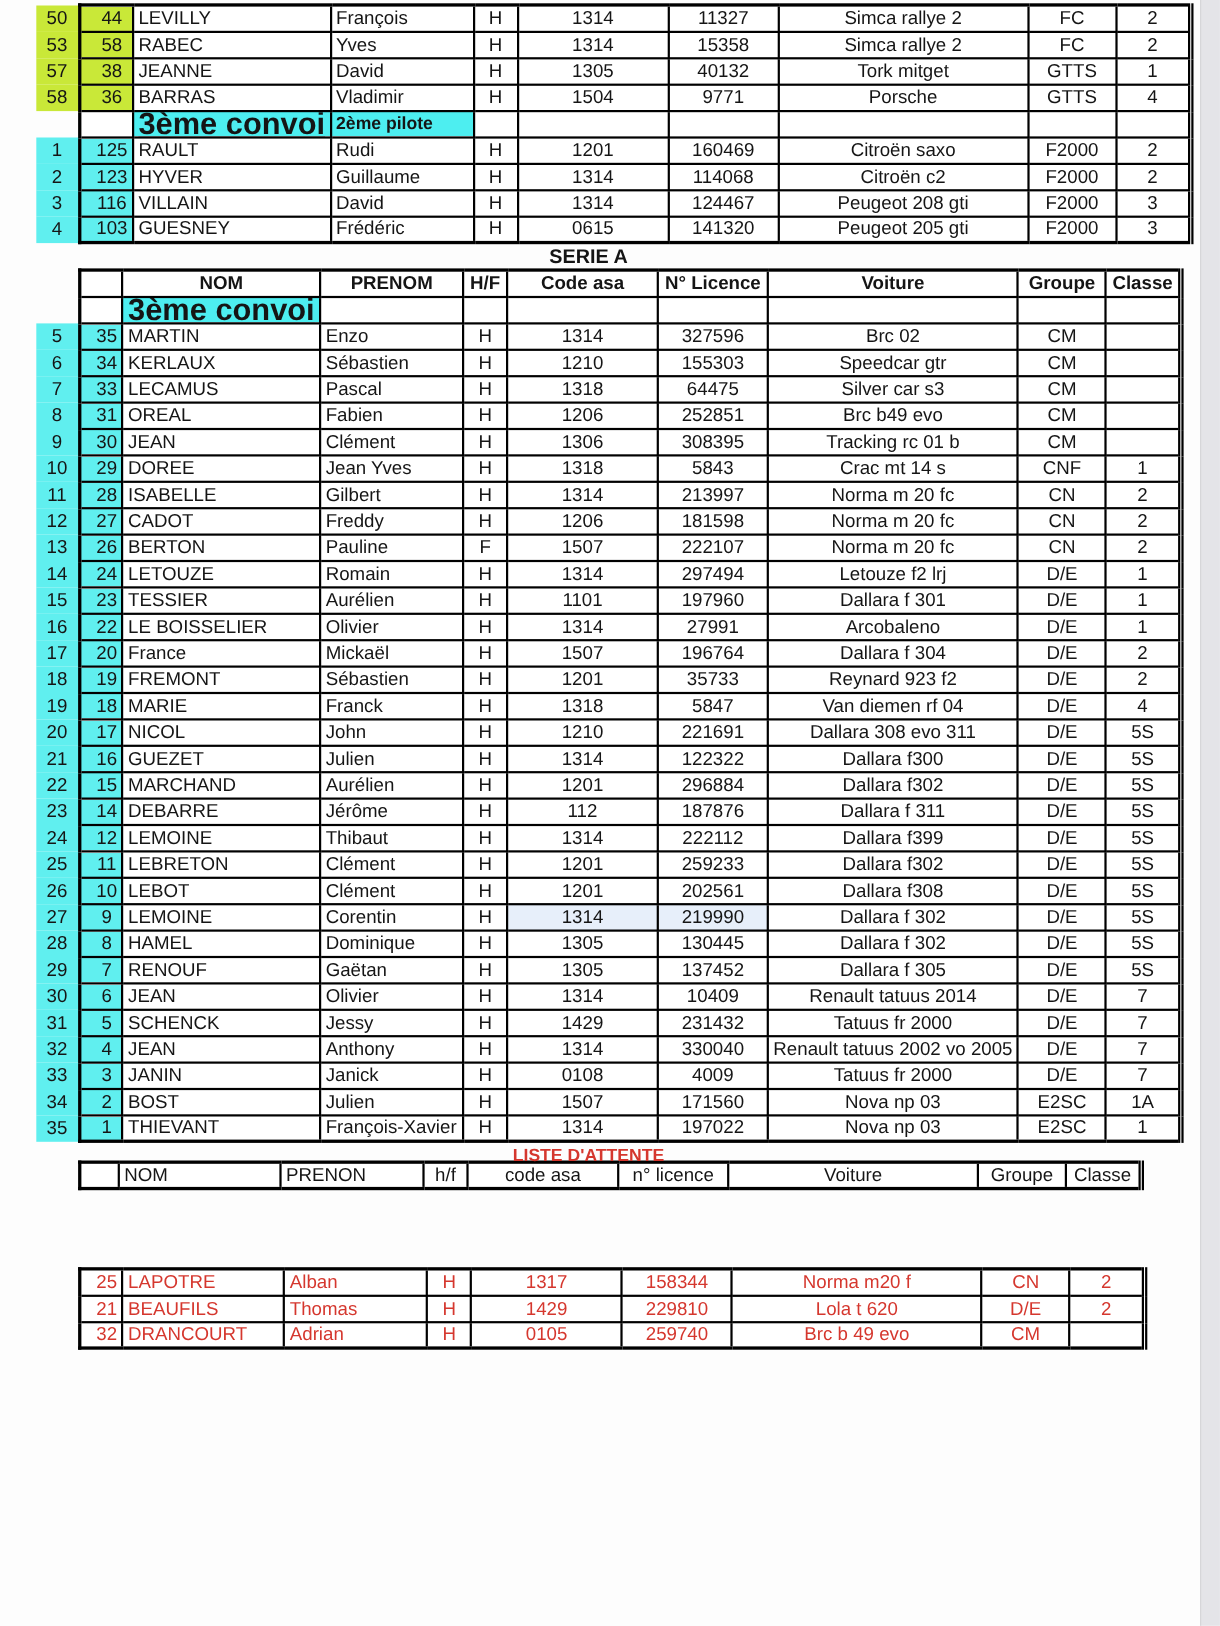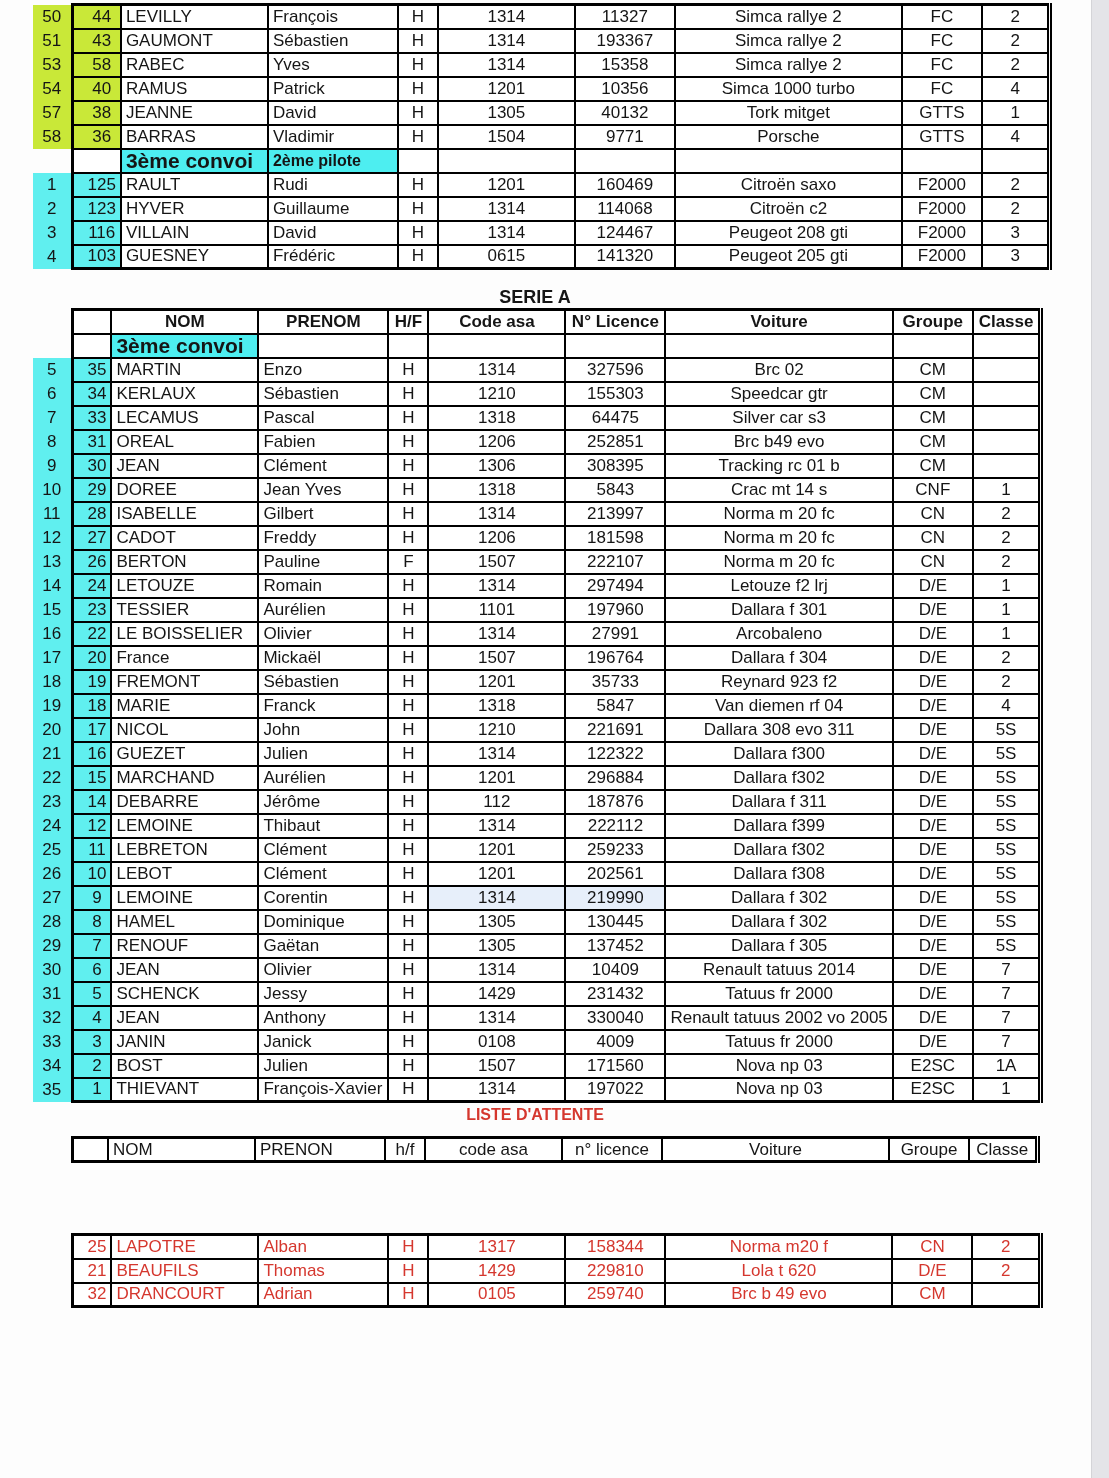--- a/index.html
+++ b/index.html
@@ -26,24 +26,24 @@
     width:39px;border:none;background:transparent;height:24px;
     text-align:center;font-size:17px;line-height:20px;padding:0;
   }
   .g.yellow{background:var(--yellow);}
   .g.cyan{background:var(--cyan);}
   .c.numy{background:var(--yellow);}
   .c.numc{background:var(--cyan);margin-top:29px;}
   .c.left{text-align:left;}
   .c.hl{background:var(--highlight);}
   thead th.c{font-weight:bold;}
-  .convoy-big{background:var(--cyanh);font-weight:bold;font-size:21px;line-height:22px;text-align:center;}
+  .convoy-big{background:var(--cyanh);font-weight:bold;font-size:28px;line-height:22px;text-align:center;text-decoration:underline;}
   .convoy-small{background:var(--cyanh);font-weight:bold;font-size:16px;text-align:left;}
-  .title-band{width:1004px;text-align:center;font-weight:bold;font-size:18px;height:22px;line-height:22px;margin-top:16px;}
-  .waiting-band{width:1004px;text-align:center;font-weight:600;font-size:16px;height:33px;line-height:24px;color:var(--red);}
+  .title-band{width:1004px;text-align:center;font-weight:bold;font-size:18px;height:22px;line-height:22px;}
+  .waiting-band{width:1004px;text-align:center;font-weight:600;font-size:16px;height:16px;line-height:24px;color:var(--red);}
   .red-table .c{color:var(--red);}
   .spacer-gap{height:70px;}
   .plain th.c{font-weight:normal;}
 </style>
 </head>
 <body>
 
 <div class="page-edge"></div>
 
 <div class="content">
@@ -68,54 +68,30 @@
           <td class="c bt left">LEVILLY</td>
           <td class="c bt left">François</td>
           <td class="c bt">H</td>
           <td class="c bt">1314</td>
           <td class="c bt">11327</td>
           <td class="c bt">Simca rallye 2</td>
           <td class="c bt">FC</td>
           <td class="c br bt">2</td>
         </tr>
         <tr>
-          <td class="g yellow">51</td>
-          <td class="c bl numy">43</td>
-          <td class="c left">GAUMONT</td>
-          <td class="c left">Sébastien</td>
-          <td class="c">H</td>
-          <td class="c">1314</td>
-          <td class="c">193367</td>
-          <td class="c">Simca rallye 2</td>
-          <td class="c">FC</td>
-          <td class="c br">2</td>
-        </tr>
-        <tr>
           <td class="g yellow">53</td>
           <td class="c bl numy">58</td>
           <td class="c left">RABEC</td>
           <td class="c left">Yves</td>
           <td class="c">H</td>
           <td class="c">1314</td>
           <td class="c">15358</td>
           <td class="c">Simca rallye 2</td>
           <td class="c">FC</td>
           <td class="c br">2</td>
-        </tr>
-        <tr>
-          <td class="g yellow">54</td>
-          <td class="c bl numy">40</td>
-          <td class="c left">RAMUS</td>
-          <td class="c left">Patrick</td>
-          <td class="c">H</td>
-          <td class="c">1201</td>
-          <td class="c">10356</td>
-          <td class="c">Simca 1000 turbo</td>
-          <td class="c">FC</td>
-          <td class="c br">4</td>
         </tr>
         <tr>
           <td class="g yellow">57</td>
           <td class="c bl numy">38</td>
           <td class="c left">JEANNE</td>
           <td class="c left">David</td>
           <td class="c">H</td>
           <td class="c">1305</td>
           <td class="c">40132</td>
           <td class="c">Tork mitget</td>

